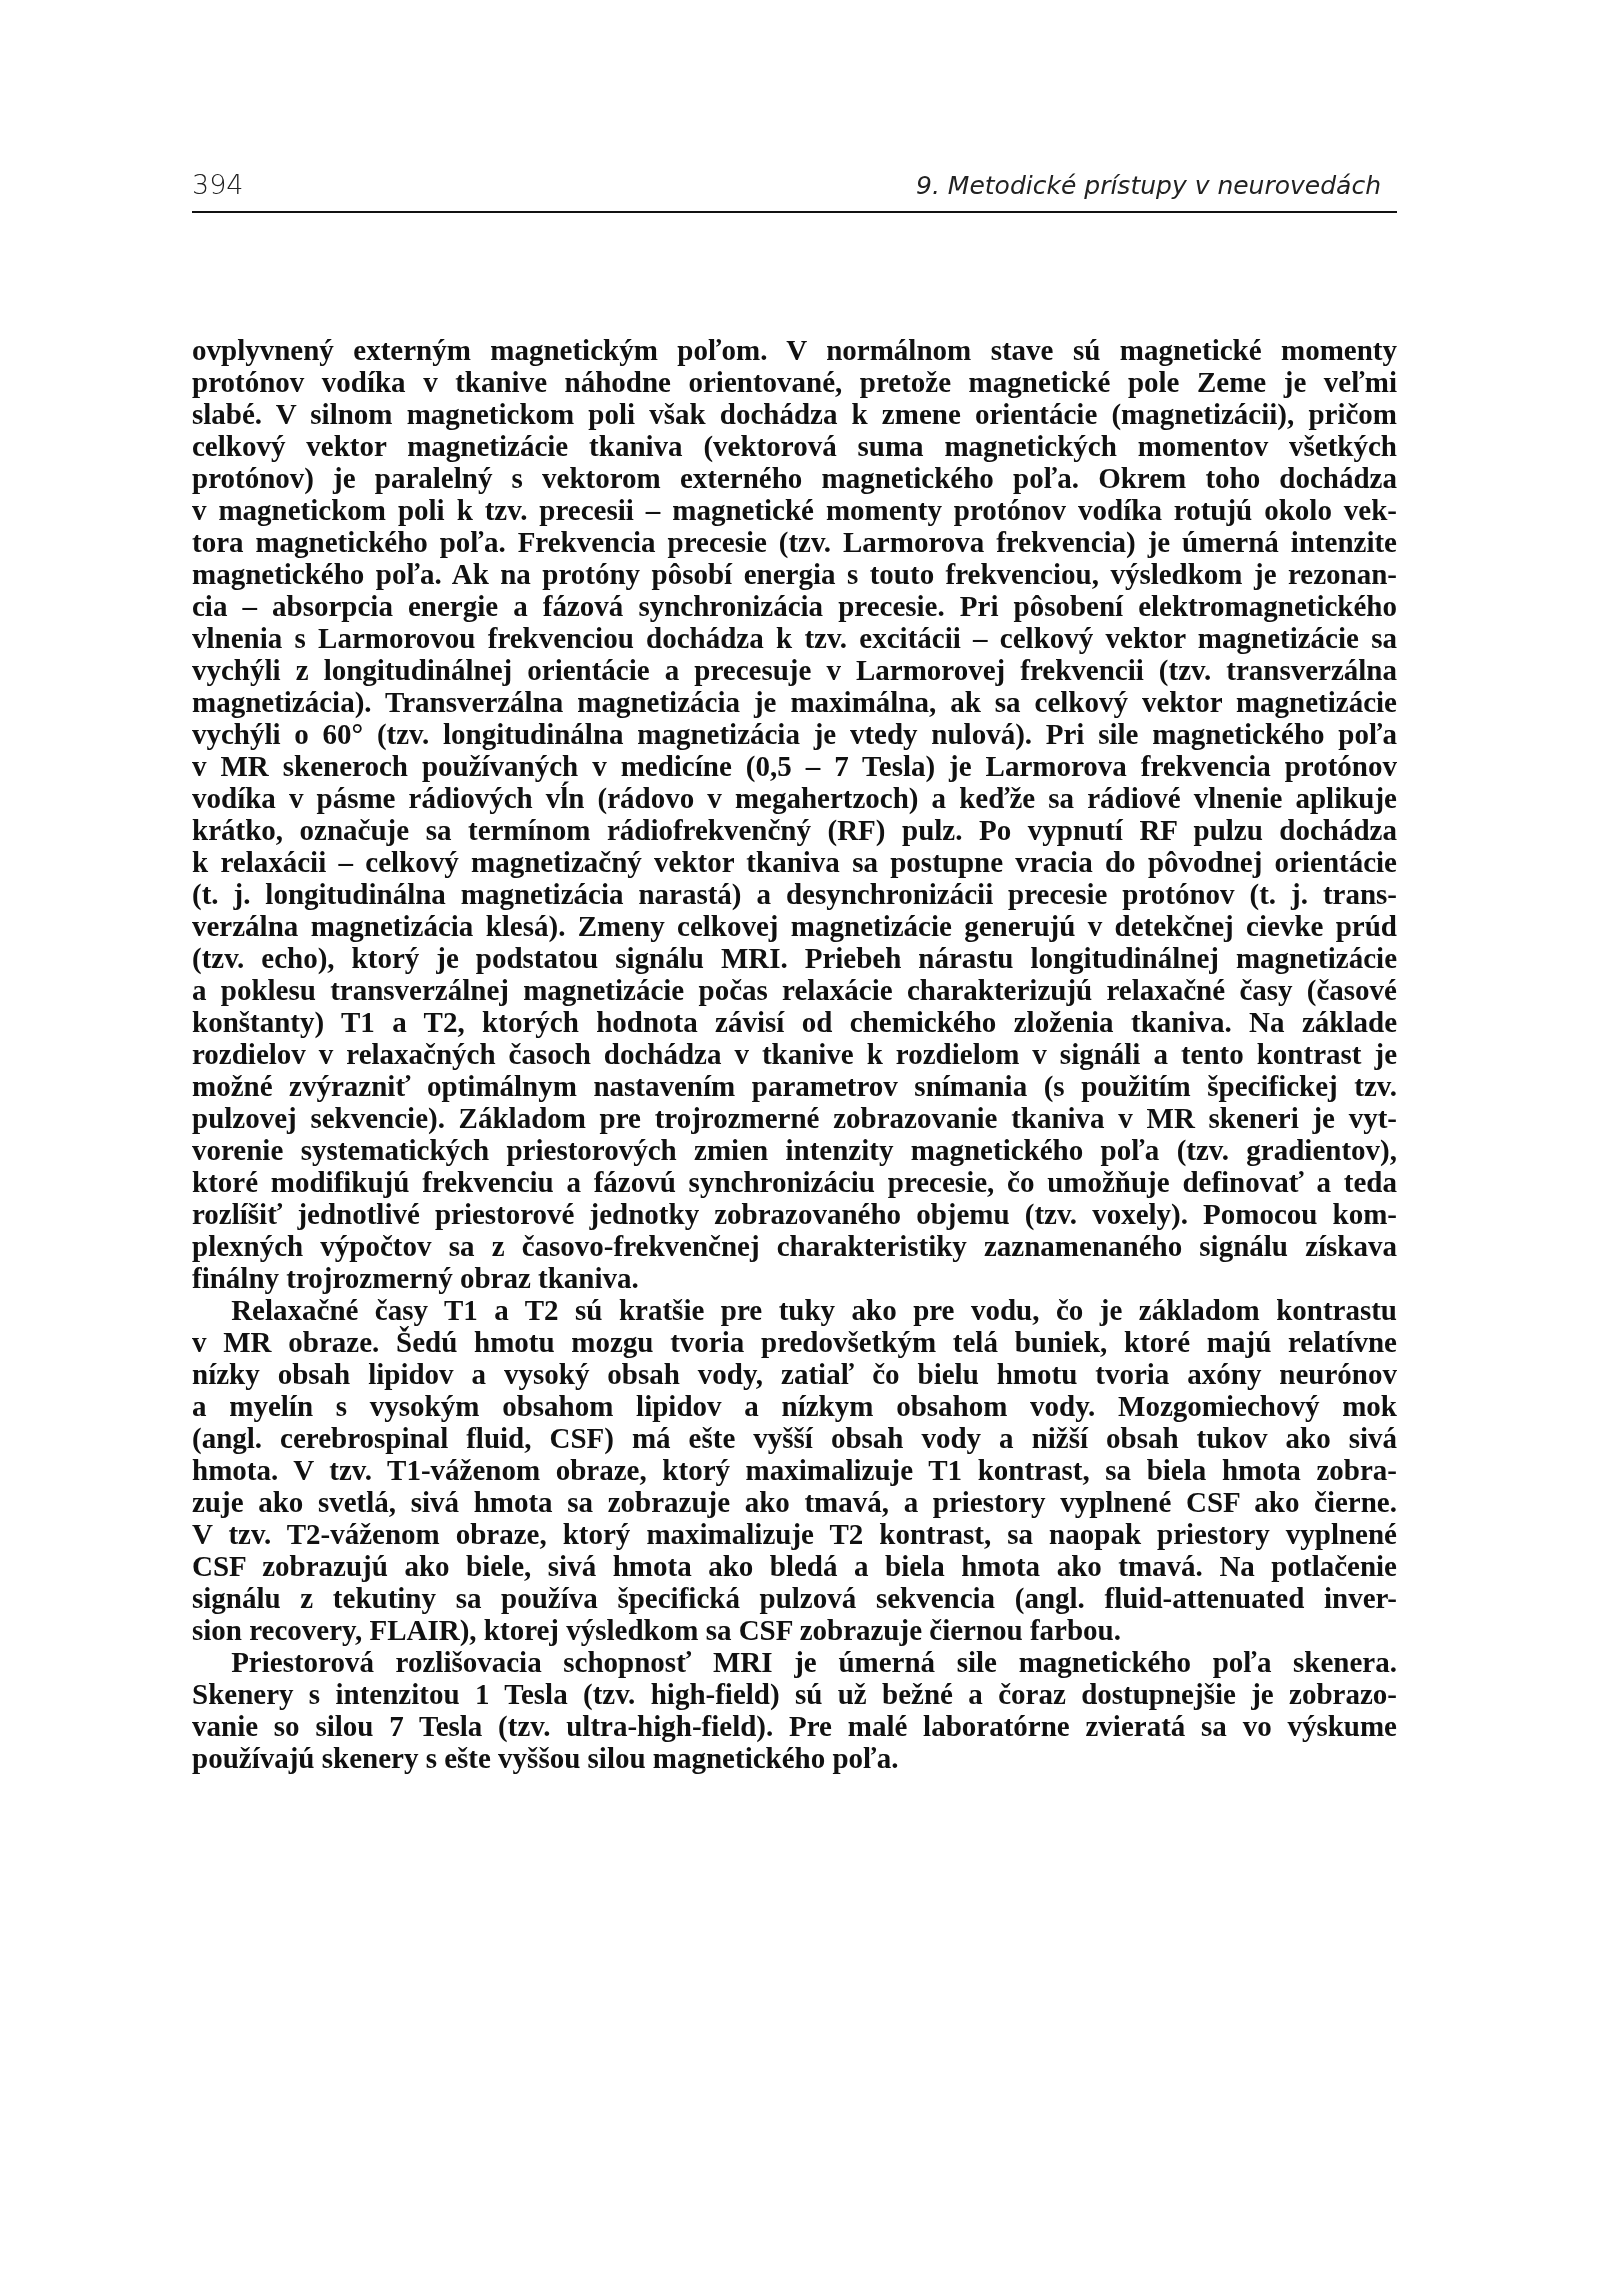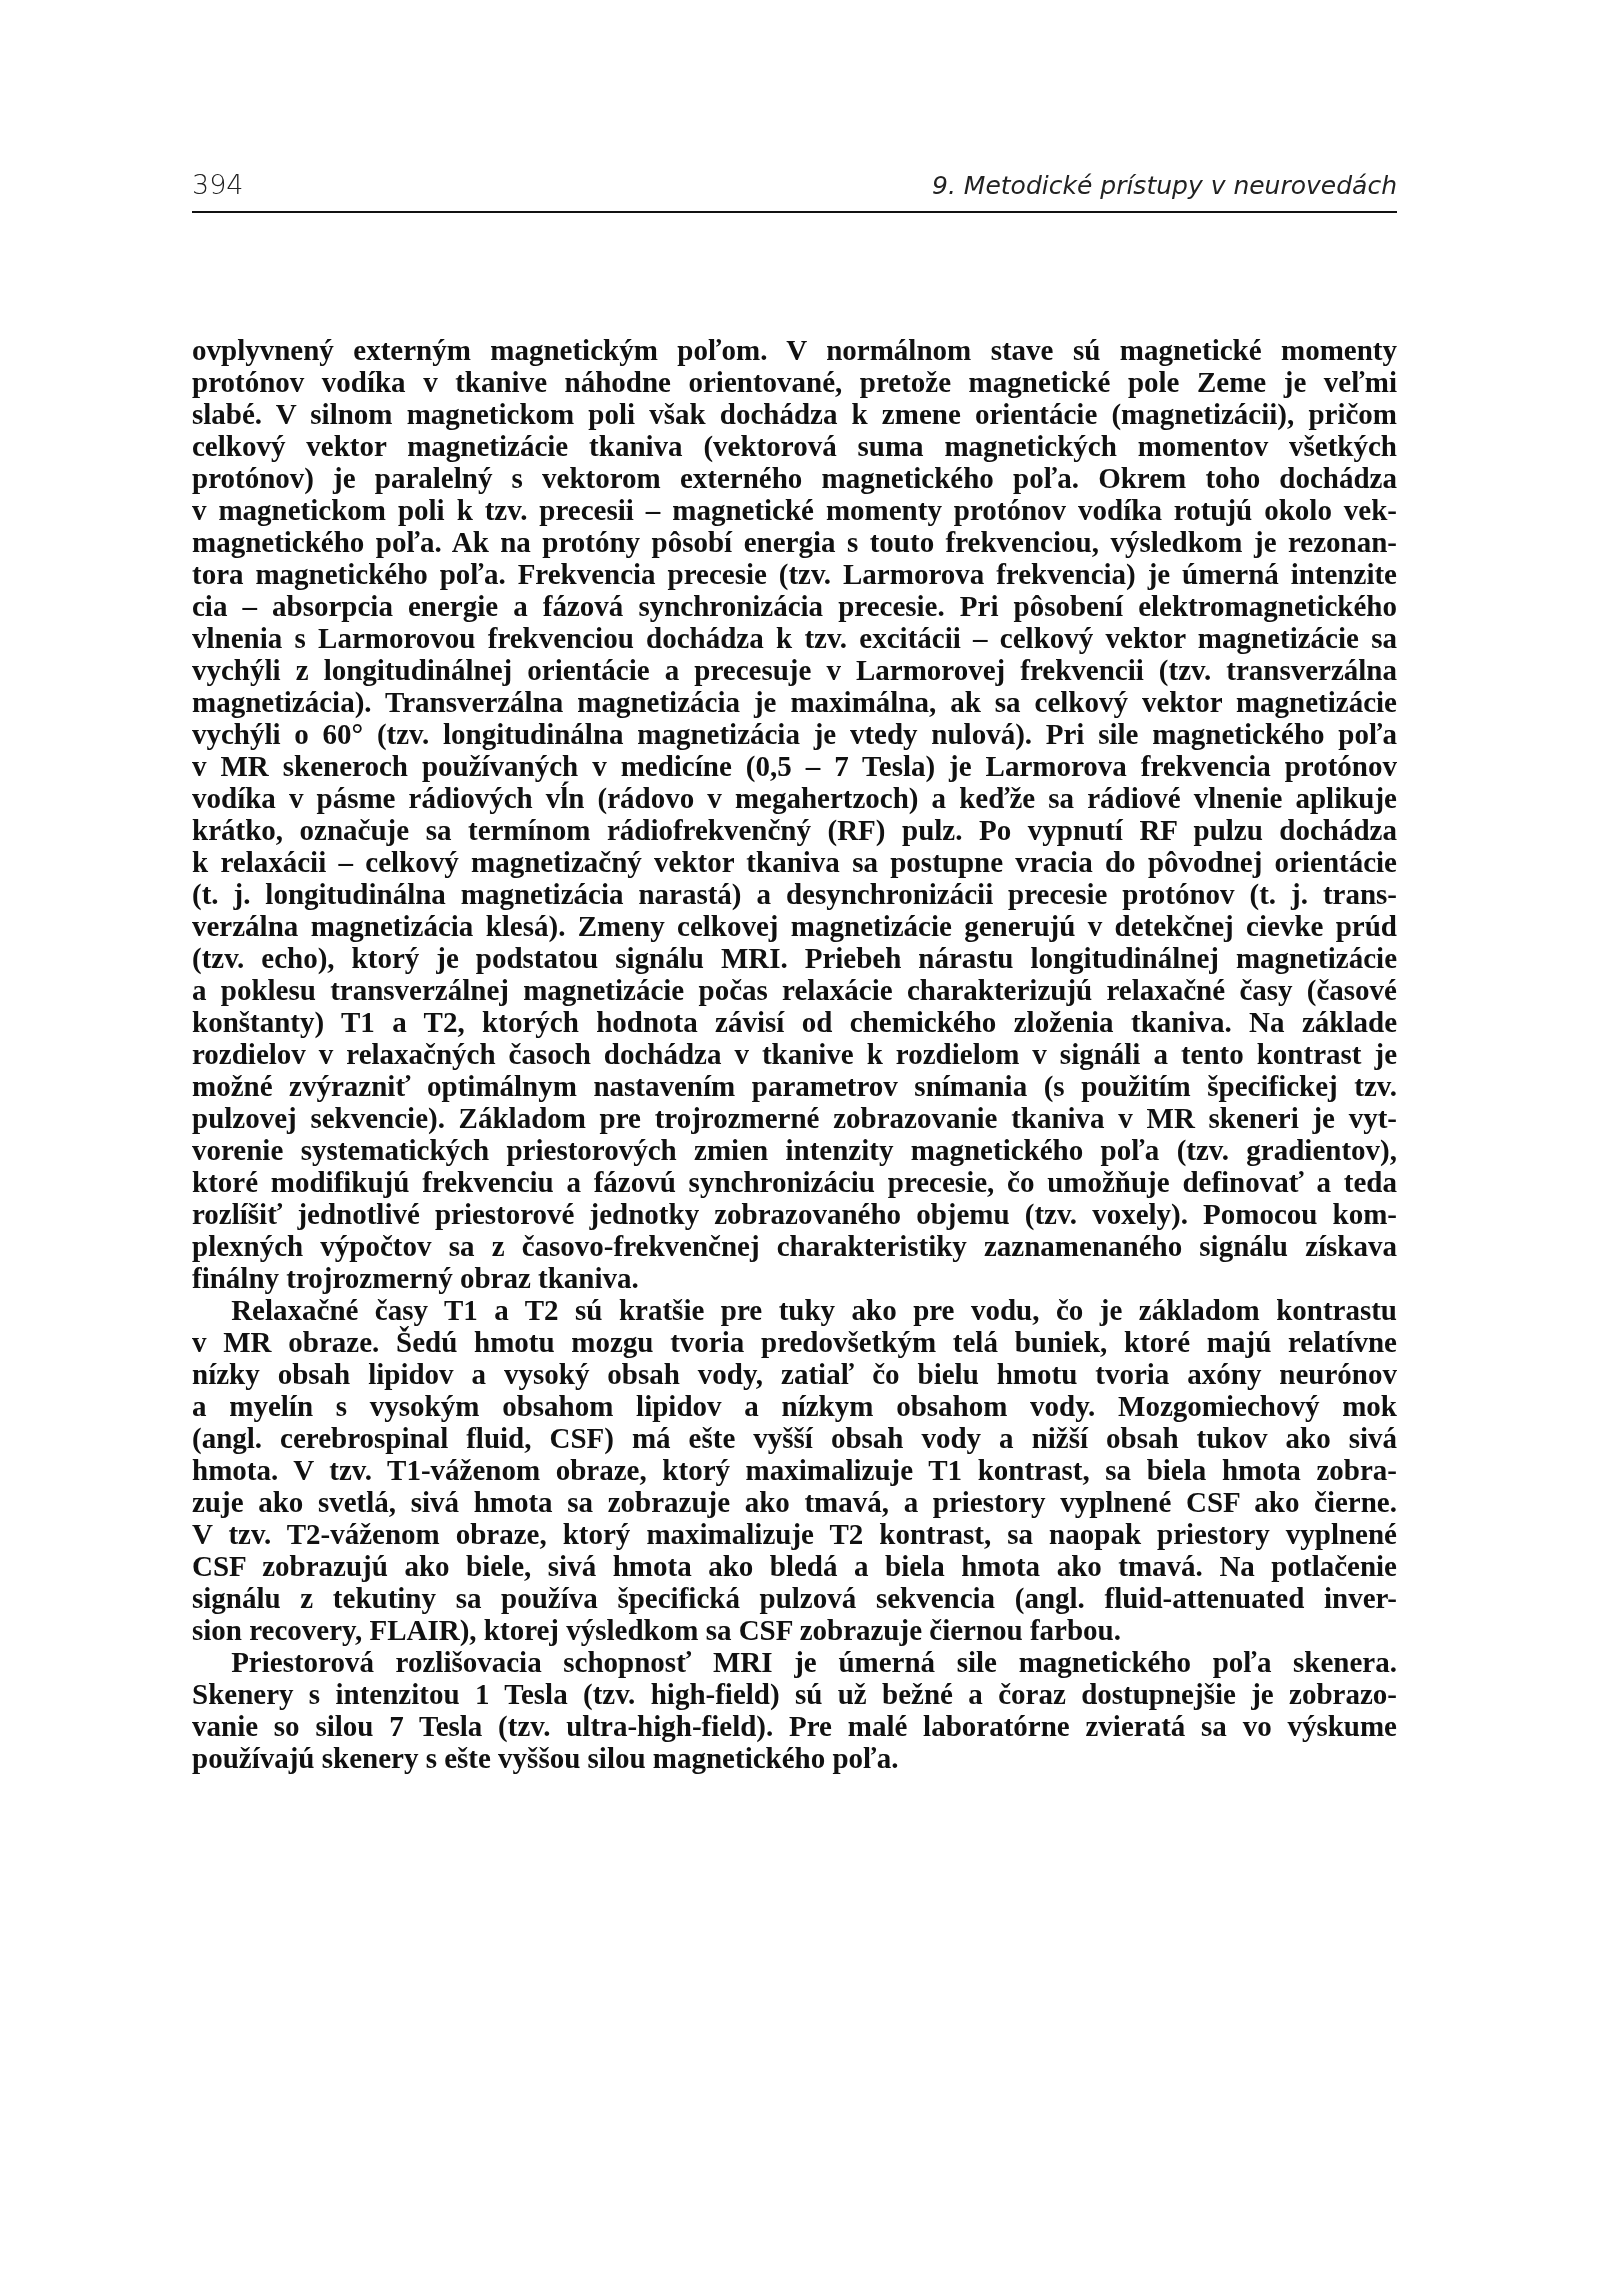--- a/index.html
+++ b/index.html
@@ -3,21 +3,21 @@
 <meta charset="utf-8">
 <style>
   html, body { margin: 0; padding: 0; background: #ffffff; }
   body { width: 1618px; height: 2284px; position: relative; overflow: hidden; }
   .header {
     position: absolute; left: 192px; top: 161px; width: 1205px; height: 50px;
     border-bottom: 2.4px solid #111;
     font-family: "DejaVu Sans", sans-serif; color: #222;
   }
   .page-number { position: absolute; left: 0; top: 8px; font-size: 27px; font-weight: 300; letter-spacing: 0px; }
-  .running-title { position: absolute; right: 0; top: 9.7px; font-size: 25px; font-style: italic; font-weight: 300; }
+  .running-title { position: absolute; right: 16px; top: 9.7px; font-size: 25px; font-style: italic; font-weight: 300; }
   .body-text {
     position: absolute; left: 192px; top: 334px; width: 1205px;
     font-family: "Liberation Serif", serif; font-size: 29px; line-height: 32px; color: #111;
     text-align: justify; hyphens: manual;
   }
   .body-text p { margin: 0; font-weight: bold; }
   .line { display: block; text-align: justify; text-align-last: justify; white-space: nowrap; }
   .line.last { text-align-last: left; }
 </style>
 </head>
@@ -29,22 +29,22 @@
 </div>
 
 <div class="body-text" id="body">
     <p>
       <span class="line">ovplyvnený externým magnetickým poľom. V normálnom stave sú magnetické momenty</span>
       <span class="line">protónov vodíka v tkanive náhodne orientované, pretože magnetické pole Zeme je veľmi</span>
       <span class="line">slabé. V silnom magnetickom poli však dochádza k zmene orientácie (magnetizácii), pričom</span>
       <span class="line">celkový vektor magnetizácie tkaniva (vektorová suma magnetických momentov všetkých</span>
       <span class="line">protónov) je paralelný s vektorom externého magnetického poľa. Okrem toho dochádza</span>
       <span class="line">v magnetickom poli k tzv. precesii – magnetické momenty protónov vodíka rotujú okolo vek-</span>
+      <span class="line">tora magnetického poľa. Frekvencia precesie (tzv. Larmorova frekvencia) je úmerná intenzite</span>
       <span class="line">magnetického poľa. Ak na protóny pôsobí energia s touto frekvenciou, výsledkom je rezonan-</span>
-      <span class="line">tora magnetického poľa. Frekvencia precesie (tzv. Larmorova frekvencia) je úmerná intenzite</span>
       <span class="line">cia – absorpcia energie a fázová synchronizácia precesie. Pri pôsobení elektromagnetického</span>
       <span class="line">vlnenia s Larmorovou frekvenciou dochádza k tzv. excitácii – celkový vektor magnetizácie sa</span>
       <span class="line">vychýli z longitudinálnej orientácie a precesuje v Larmorovej frekvencii (tzv. transverzálna</span>
       <span class="line">magnetizácia). Transverzálna magnetizácia je maximálna, ak sa celkový vektor magnetizácie</span>
       <span class="line">vychýli o 60° (tzv. longitudinálna magnetizácia je vtedy nulová). Pri sile magnetického poľa</span>
       <span class="line">v MR skeneroch používaných v medicíne (0,5 – 7 Tesla) je Larmorova frekvencia protónov</span>
       <span class="line">vodíka v pásme rádiových vĺn (rádovo v megahertzoch) a keďže sa rádiové vlnenie aplikuje</span>
       <span class="line">krátko, označuje sa termínom rádiofrekvenčný (RF) pulz. Po vypnutí RF pulzu dochádza</span>
       <span class="line">k relaxácii – celkový magnetizačný vektor tkaniva sa postupne vracia do pôvodnej orientácie</span>
       <span class="line">(t. j. longitudinálna magnetizácia narastá) a desynchronizácii precesie protónov (t. j. trans-</span>

